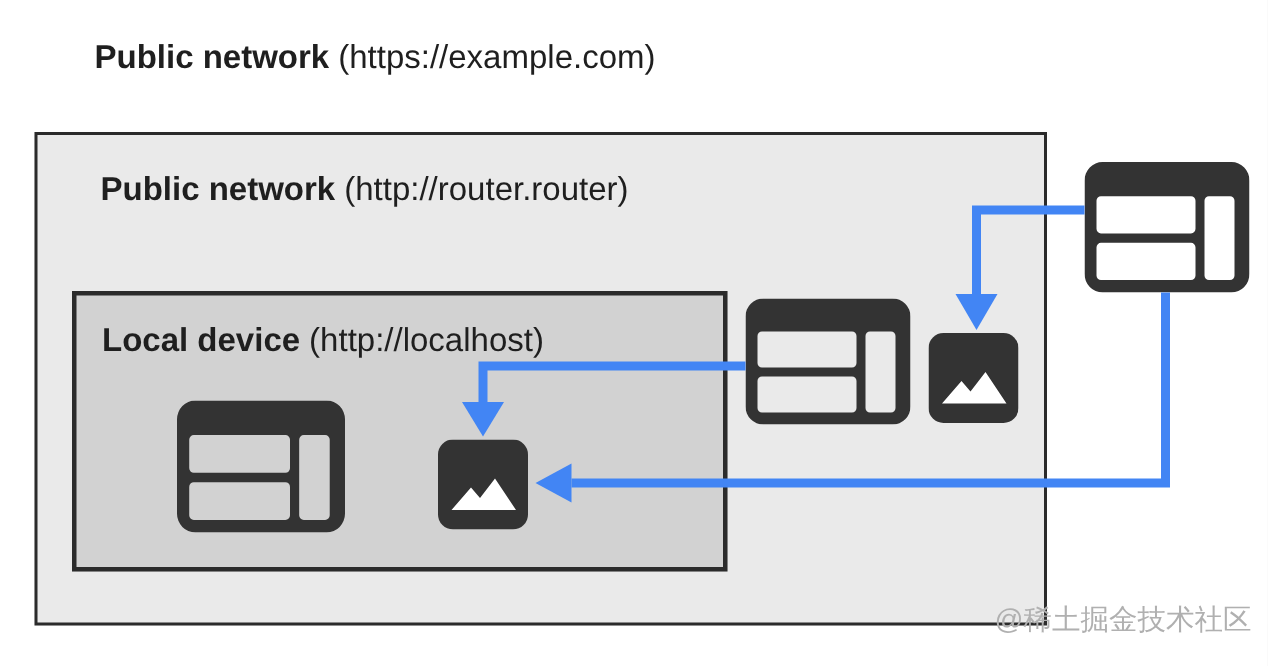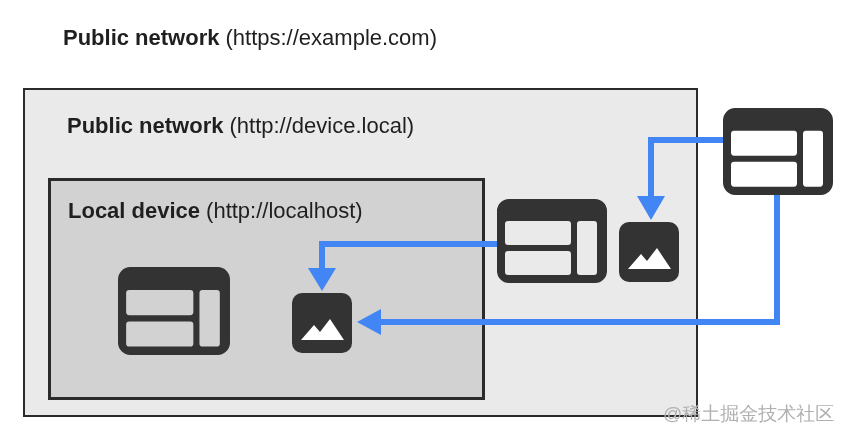--- a/index.html
+++ b/index.html
@@ -33,21 +33,21 @@
   .zone-title .zone-name{font-weight:700;}
   .zone-title .zone-url{font-weight:400;margin-left:6px;}
   .box{position:absolute;}
   .private-box{
     left:23px;top:88px;width:675px;height:329px;
     background:var(--private-box-bg);
     border:2px solid var(--box-border);
     z-index:1;
   }
   .local-box{
-    left:23px;top:88px;width:437px;height:222px;
+    left:23px;top:104px;width:437px;height:187px;
     background:var(--local-box-bg);
     border:3px solid var(--box-border);
     z-index:2;
   }
   .public-title{left:63px;top:24px;}
   .private-title{left:42px;top:22px;}
   .local-title{left:17px;top:16px;}
   .icon{position:absolute;z-index:4;}
   .icon svg{display:block;width:100%;height:100%;}
   .icon-public-browser{left:723px;top:108px;width:110px;height:87px;}
@@ -75,21 +75,21 @@
 <body>
 
 <div class="canvas">
 
   <div class="zone-title public-title">
     <span class="zone-name">Public network</span><span class="zone-url">(https://example.com)</span>
   </div>
 
   <div class="box private-box">
     <div class="zone-title private-title">
-      <span class="zone-name">Public network</span><span class="zone-url">(http://device.local)</span>
+      <span class="zone-name">Public network</span><span class="zone-url">(http://router.router)</span>
     </div>
 
     <div class="box local-box">
       <div class="zone-title local-title">
         <span class="zone-name">Local device</span><span class="zone-url">(http://localhost)</span>
       </div>
     </div>
   </div>
 
   <div class="icon icon-local-browser">

